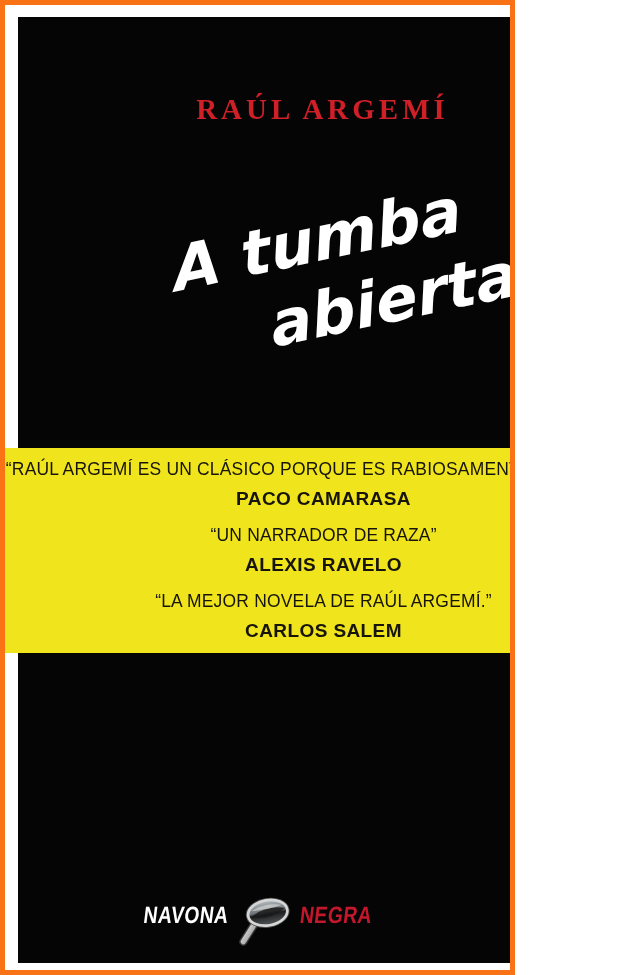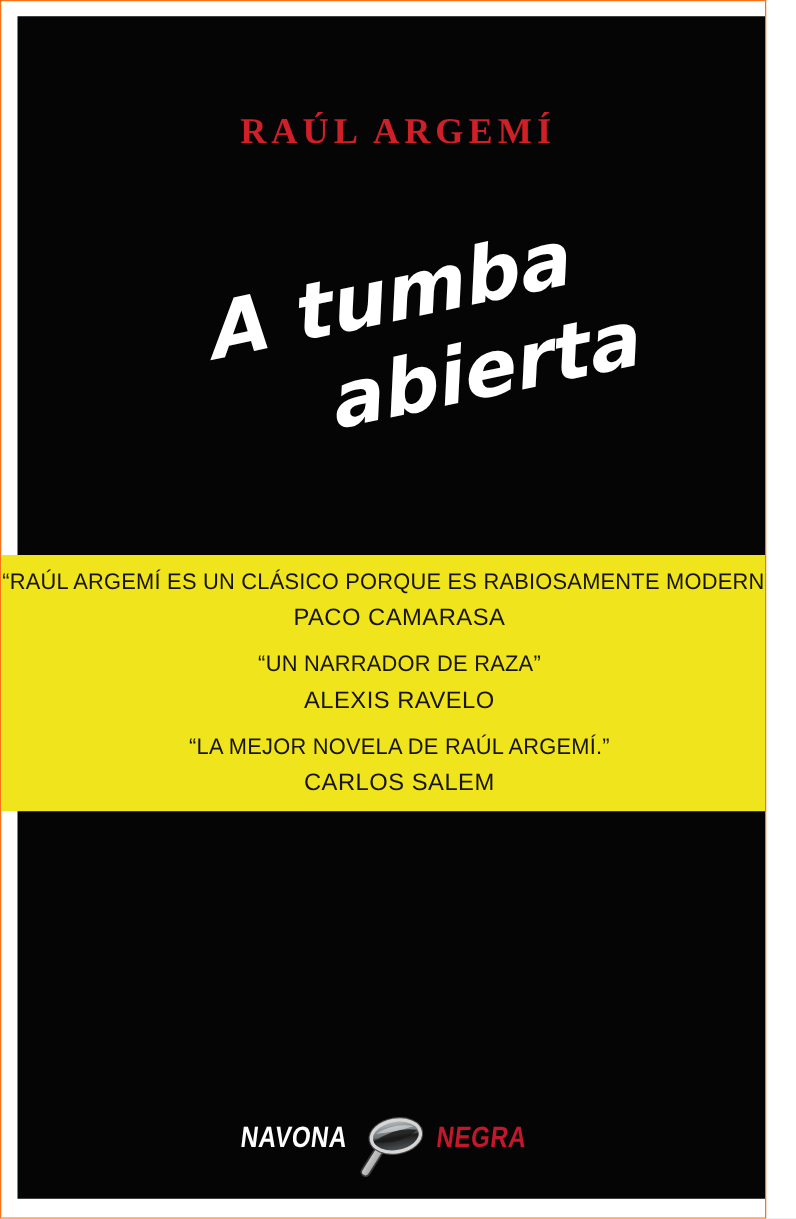--- a/index.html
+++ b/index.html
@@ -1,19 +1,19 @@
 <!DOCTYPE html>
 <html style="--cover-black: #050505; --author-red: #cf1f27; --band-yellow: #f0e41c; --logo-red: #c3182b; --title-white: #ffffff; --quote-ink: #17150b;"><head>
 <meta charset="utf-8">
 <style>
   html,body { margin:0; padding:0; background:#ffffff; }
   .page {
-    position:relative; width:613px; height:975px;
+    position:relative; width:515px; height:975px;
     background:#ffffff; overflow:hidden;
-    box-sizing:border-box; border:1px solid #f97316;
+    box-sizing:border-box; border:5px solid #f97316;
     font-family:"Liberation Sans", sans-serif;
   }
   .cover {
     position:absolute; left:13px; top:12px; width:609px; height:946px;
     background:var(--cover-black,#050505); z-index:1;
   }
   .author {
     position:absolute; left:0; top:76px; width:100%;
     text-align:center; color:var(--author-red,#cf1f27);
     font-family:"Liberation Serif", serif;
@@ -40,21 +40,21 @@
   .quote-group {
     display:flex; flex-direction:column; align-items:center; gap:8px;
   }
   .quote-text {
     color:var(--quote-ink,#17150b);
     font-size:18px; letter-spacing:0.2px; white-space:nowrap;
     transform:scaleX(0.97);
   }
   .quote-attribution {
     color:var(--quote-ink,#17150b);
-    font-size:19px; font-weight:normal; letter-spacing:0.4px; white-space:nowrap;
+    font-size:19px; font-weight:bold; letter-spacing:0.4px; white-space:nowrap;
   }
   .publisher-logo {
     position:absolute; left:0; top:882px; width:100%; height:56px;
     display:flex; align-items:center; justify-content:center; gap:5px;
     z-index:4;
   }
   .logo-word {
     font-weight:bold; font-size:21px; letter-spacing:0.5px;
     transform:skewX(-7deg) scale(0.92,1.12); white-space:nowrap;
   }

